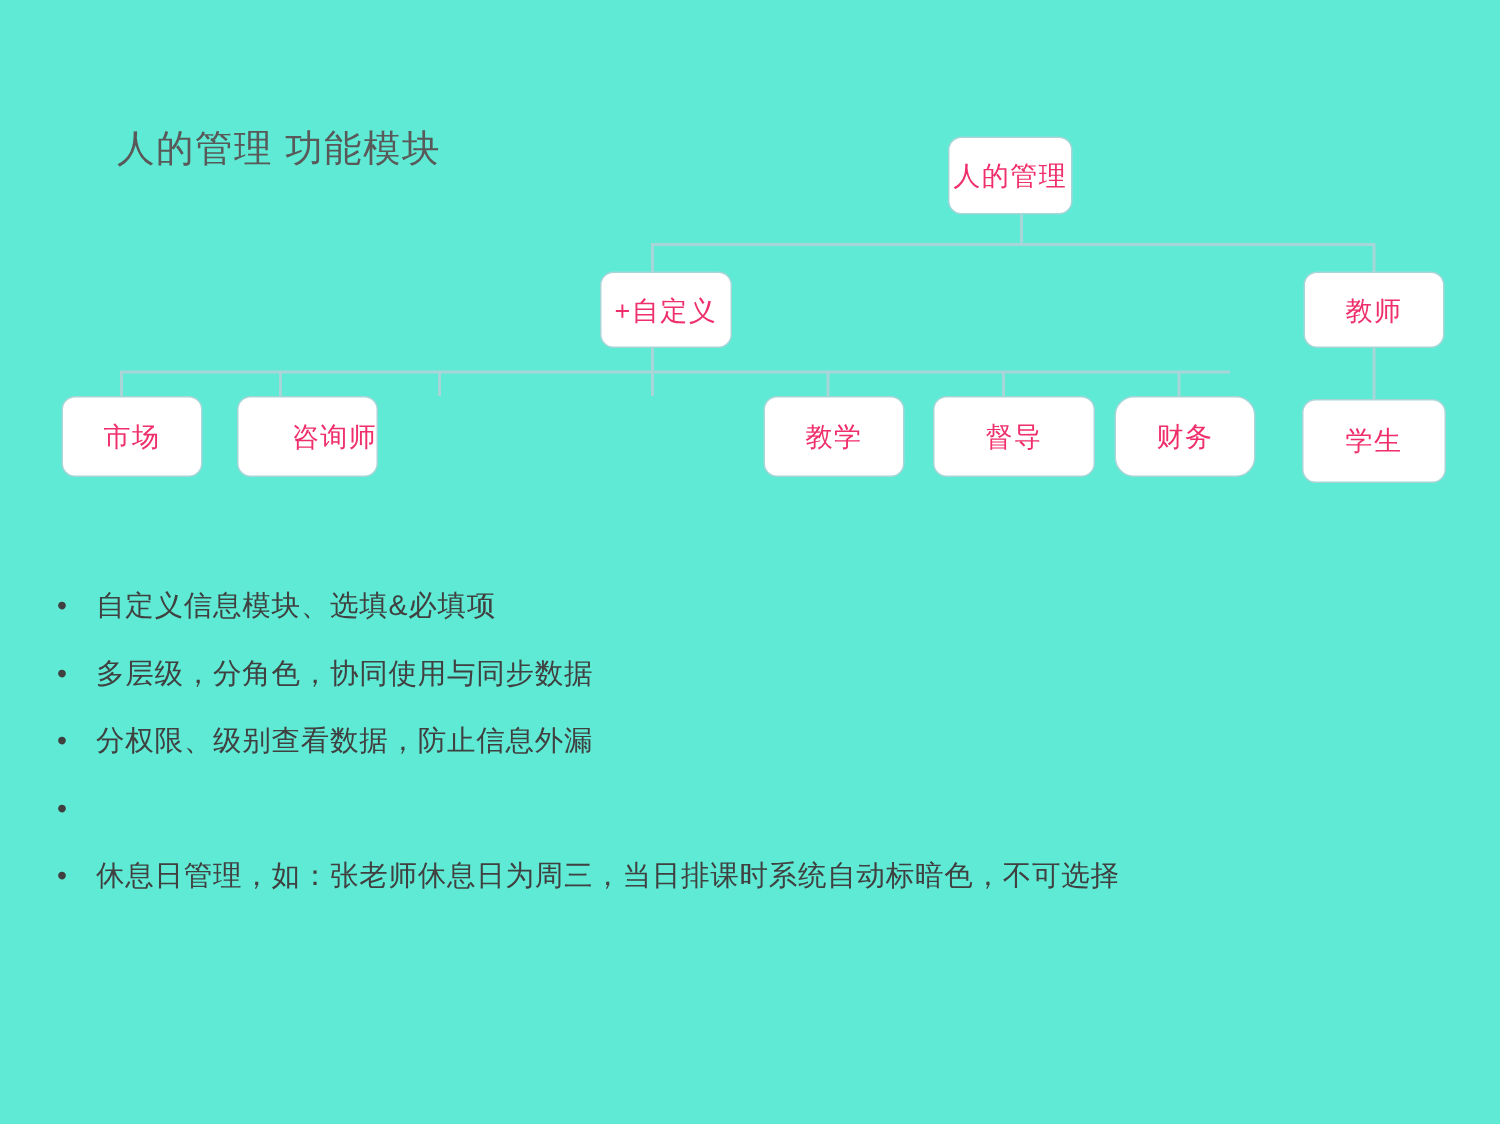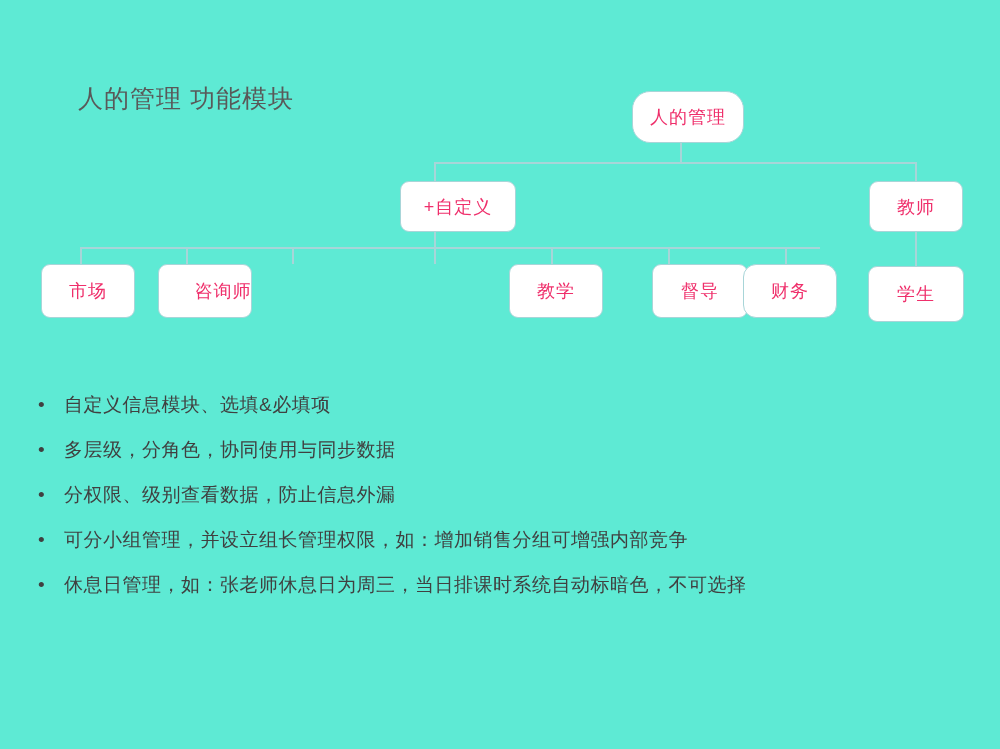--- a/index.html
+++ b/index.html
@@ -135,25 +135,25 @@
   <div class="line v" style="left:80px;  top:247px; height:17px;"></div>
   <div class="line v" style="left:186px; top:247px; height:17px;"></div>
   <div class="line v" style="left:292px; top:247px; height:17px;"></div>
   <div class="line v" style="left:434px; top:247px; height:17px;"></div>
   <div class="line v" style="left:551px; top:247px; height:17px;"></div>
   <div class="line v" style="left:668px; top:247px; height:17px;"></div>
   <div class="line v" style="left:785px; top:247px; height:17px;"></div>
 
   <div class="line v" style="left:915px; top:232px; height:34px;"></div>
 
-  <div class="node stacked" style="left:632px; top:91px; width:112px; height:52px;border-radius:18px;">
+  <div class="node stacked" style="left:632px; top:91px; width:83px; height:52px;">
     <span>人的管理</span>
   </div>
 
-  <div class="node stacked2" style="left:400px; top:181px; width:116px; height:51px;">
+  <div class="node stacked2" style="left:400px; top:181px; width:88px; height:51px;">
     <span>+自定义</span>
   </div>
 
   <div class="node stacked" style="left:869px; top:181px; width:94px; height:51px;text-align:center;">
     <span>教师</span>
   </div>
 
   <div class="node stacked2" style="left:41px; top:264px; width:94px; height:54px;">
     <span>市场</span>
   </div>
@@ -161,21 +161,21 @@
   <div class="node stacked2" style="left:158px; top:264px; width:94px; height:54px;padding-left:36px;">
     <span>咨询师</span>
   </div>
 
 
 
   <div class="node stacked2" style="left:509px; top:264px; width:94px; height:54px;">
     <span>教学</span>
   </div>
 
-  <div class="node stacked2" style="left:652px; top:264px; width:96px; height:54px;">
+  <div class="node stacked2" style="left:622px; top:264px; width:108px; height:54px;">
     <span>督导</span>
   </div>
 
   <div class="node stacked2" style="left:743px; top:264px; width:94px; height:54px;border-radius:13px;">
     <span>财务</span>
   </div>
 
   <div class="node" style="left:868px; top:266px; width:96px; height:56px;">
     <span>学生</span>
   </div>
@@ -188,21 +188,20 @@
     <div class="bullet-row">
       <div class="bullet-dot">•</div>
       <div class="bullet-text">多层级，分角色，协同使用与同步数据</div>
     </div>
     <div class="bullet-row">
       <div class="bullet-dot">•</div>
       <div class="bullet-text">分权限、级别查看数据，防止信息外漏</div>
     </div>
     <div class="bullet-row">
       <div class="bullet-dot">•</div>
-      <div class="bullet-text">可分小组管理，并设立组长管理权限，如：增加销售分组可增强内部竞争</div>
     </div>
     <div class="bullet-row">
       <div class="bullet-dot">•</div>
       <div class="bullet-text">休息日管理，如：张老师休息日为周三，当日排课时系统自动标暗色，不可选择</div>
     </div>
   </div>
 
 </div>
 
 </body></html>

